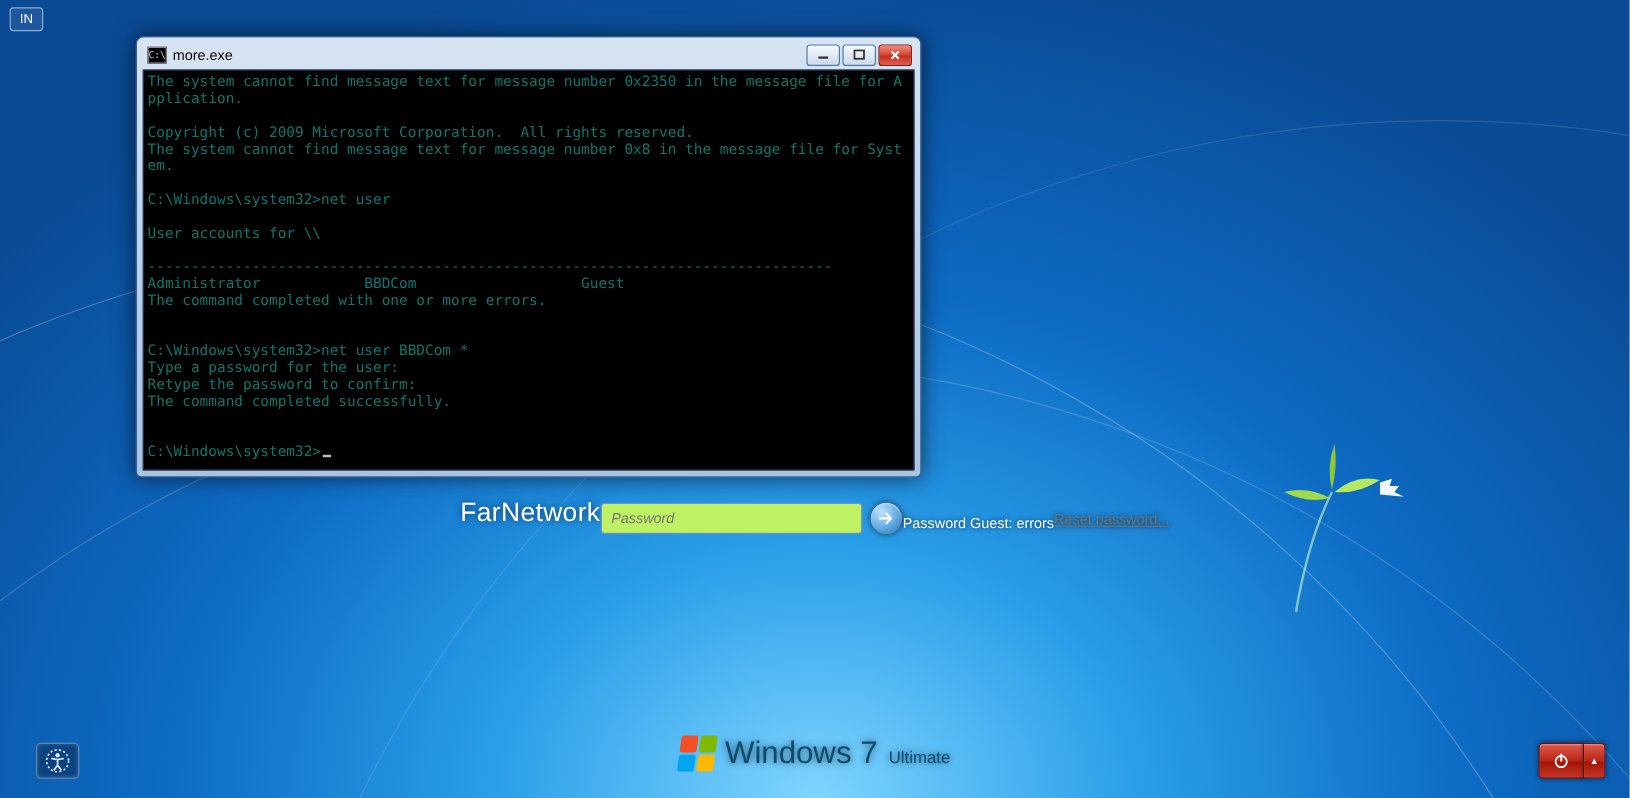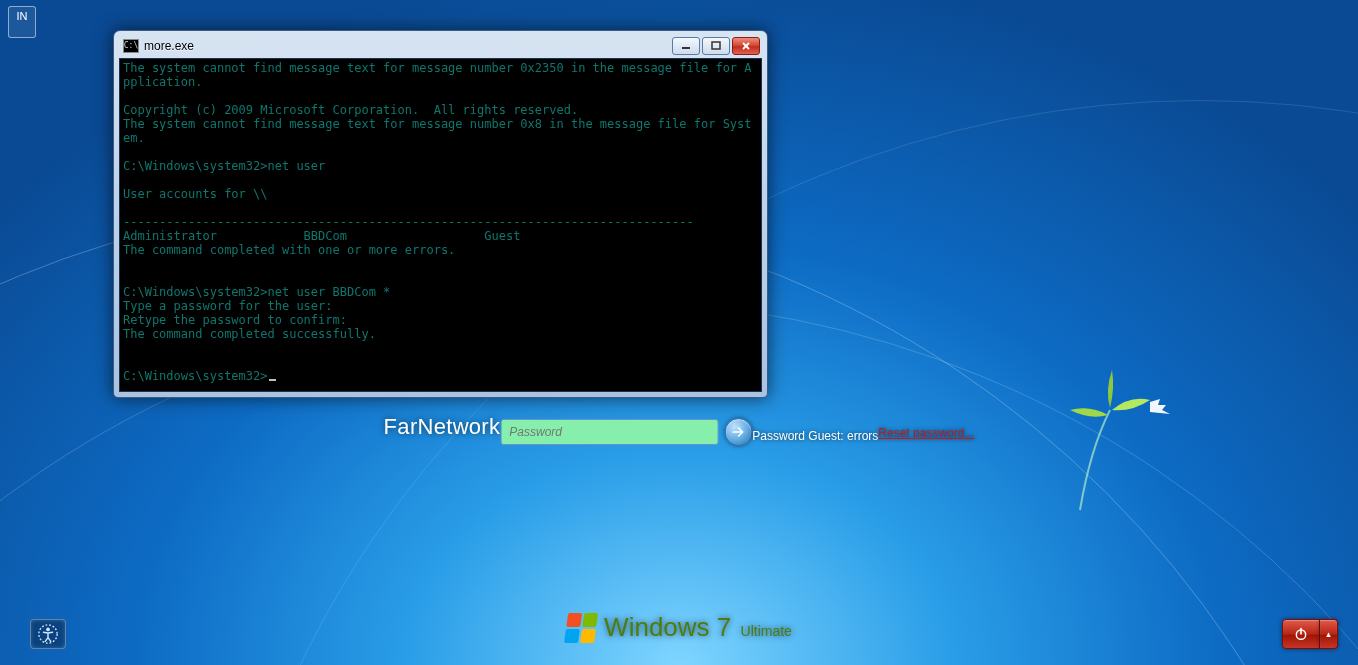--- a/index.html
+++ b/index.html
@@ -29,21 +29,21 @@
   position: absolute;
   top: 360px;
   left: 1020px;
   pointer-events: none;
 }
 
 
 .lang-indicator {
   position: absolute;
   top: 6px; left: 8px;
-  width: 28px; height: 32px;
+  width: 28px; height: 20px;
   border: 1px solid rgba(255,255,255,0.5);
   border-radius: 3px;
   color: #fff;
   font-size: 11px;
   text-align: center;
   line-height: 18px;
   background: rgba(255,255,255,0.08);
 }
 
 
@@ -133,57 +133,57 @@
 }
 .pw-row { display: flex; align-items: center; gap: 6px; }
 .pw-input {
   width: 218px; height: 26px;
   border: 1px solid #6b93c3;
   border-radius: 3px;
   padding: 2px 8px;
   font-size: 12px;
   font-style: italic;
   color: #777;
-  background: #86efac;
+  background: #bef264;
   outline: none;
 }
 .go-btn {
   width: 28px; height: 28px;
   border-radius: 50%;
   background: radial-gradient(circle at 35% 30%, #bfe3ff, #5ea9e0 55%, #2b6aac);
   border: 1px solid #2f6aa8;
   box-shadow: 0 0 4px rgba(0,0,0,0.5), inset 0 1px 2px rgba(255,255,255,0.6);
   display: flex; align-items: center; justify-content: center;
   cursor: pointer;
 }
 .go-btn svg { width: 16px; height: 16px; }
 .hint {
   margin-top: 8px;
   font-size: 12px;
   text-shadow: 0 0 4px rgba(0,0,0,0.7);
 }
 .reset-link {
   font-size: 12px;
   text-decoration: underline;
-  color: #b91c1c;
+  color: #737373;
   cursor: pointer;
   margin-top: 2px;
   text-shadow: 0 0 4px rgba(0,0,0,0.7);
 }
 
 
 .branding {
   position: absolute;
   bottom: 22px;
   left: 50%;
   transform: translateX(-50%);
   display: flex;
   align-items: center;
   gap: 8px;
-  color: #4d7c0f;
+  color: #0c4a6e;
   text-shadow: 0 0 6px rgba(0,0,0,0.6);
 }
 .winlogo {
   width: 30px; height: 30px;
   display: grid;
   grid-template-columns: 1fr 1fr;
   grid-template-rows: 1fr 1fr;
   gap: 2px;
   transform: skewX(-8deg);
 }

